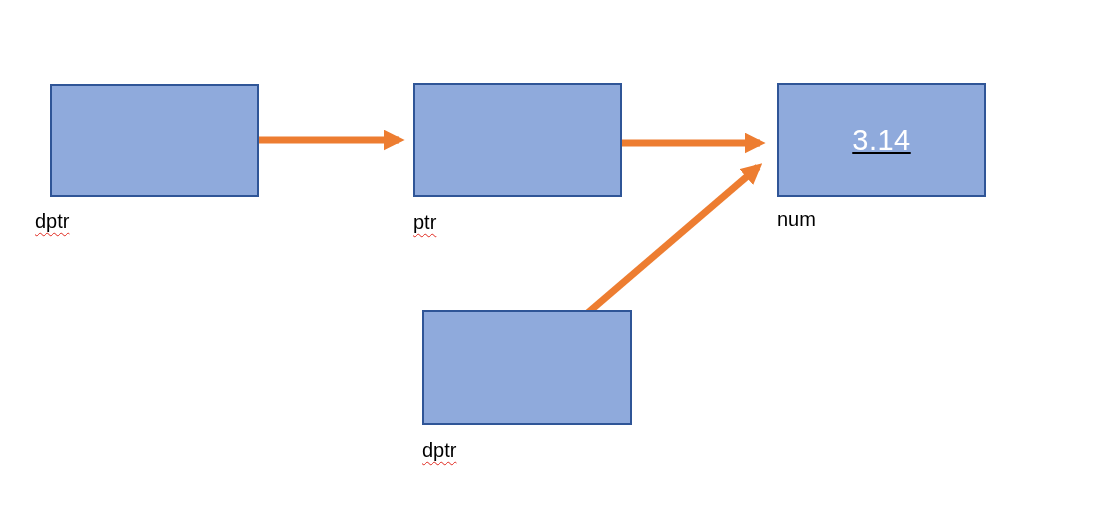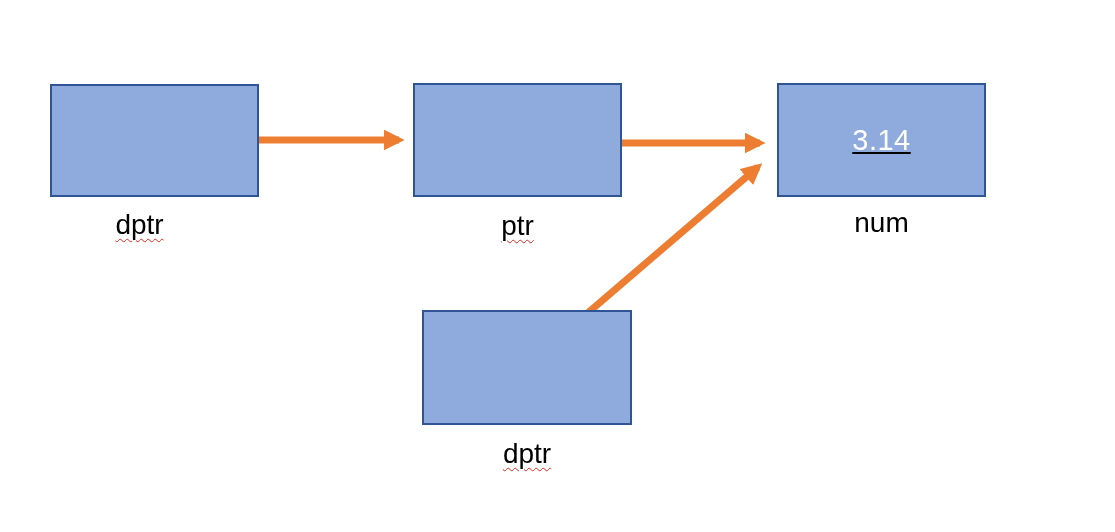--- a/index.html
+++ b/index.html
@@ -26,22 +26,21 @@
   .box-num{left:777px;top:83px;width:209px;height:114px;}
   .box-dptr-bottom{left:422px;top:310px;width:210px;height:115px;}
   .box-value{
     color:var(--value-text);
     font-size:29px;
     letter-spacing:0.5px;
   }
   .shape-label{
     position:absolute;
     color:var(--label-text);
-    font-size:28px;
-    text-align:center;
+    font-size:20px;
     line-height:1.1;
   }
   .label-dptr-top{left:35px;top:210px;width:209px;}
   .label-ptr{left:413px;top:211px;width:209px;}
   .label-num{left:777px;top:208px;width:209px;}
   .label-dptr-bottom{left:422px;top:439px;width:210px;}
   .misspelled{
     text-decoration-line:underline;
     text-decoration-style:wavy;
     text-decoration-color:var(--spellcheck-underline);

